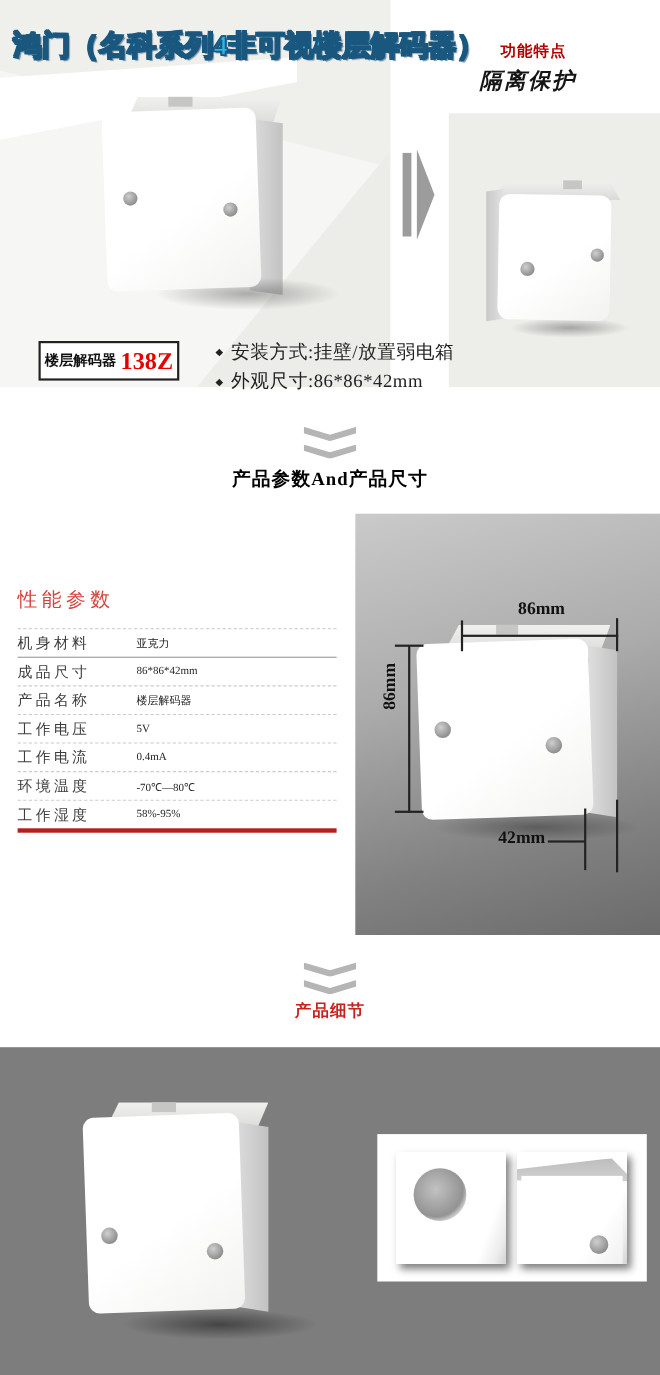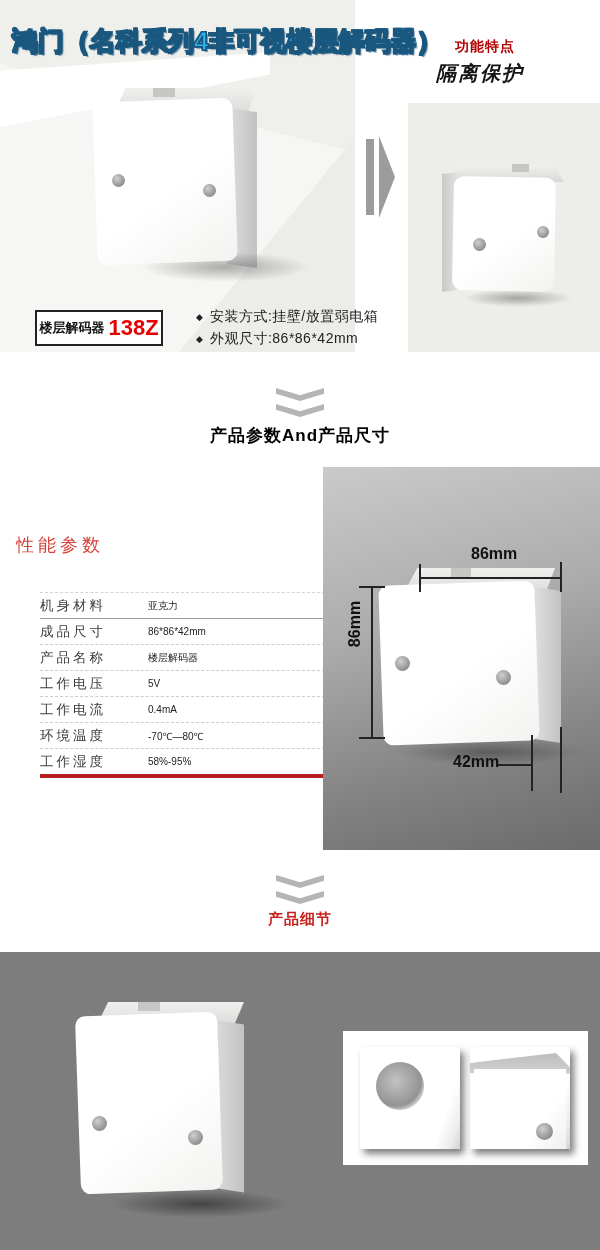--- a/index.html
+++ b/index.html
@@ -1,17 +1,17 @@
 <!DOCTYPE html>
 <html><head>
 <meta charset="utf-8">
 <style>
   html,body{margin:0;padding:0;background:#fff;}
   .canvas{position:relative;width:600px;height:1250px;background:#ffffff;overflow:hidden;
-          font-family:Liberation Sans, sans-serif;}
+          font-family:Liberation Serif, serif;}
 
   
   .panel-left{position:absolute;left:0;top:0;width:355px;height:352px;background:#f6f6f4;overflow:hidden;}
   .panel-left .band-top{position:absolute;left:0;top:0;width:100%;height:160px;background:#efefec;
           clip-path:polygon(0 0,100% 0,100% 95%,0 40%);}
   .panel-left .wedge-white{position:absolute;left:0;top:52px;width:270px;height:75px;background:#ffffff;
           clip-path:polygon(0 25%,100% 0,100% 30%,0 100%);}
   .panel-left .wedge-br{position:absolute;right:0;bottom:0;width:200px;height:215px;background:#ecece9;
           clip-path:polygon(100% 0,100% 100%,12% 100%);}
 
@@ -67,25 +67,25 @@
   .sec-details{top:910px;font-size:15px;color:#c9211e;letter-spacing:1px;}
 
   
   .label-box{position:absolute;left:35px;top:310px;width:124px;height:32px;border:2px solid #222;
         background:#fff;display:flex;align-items:center;justify-content:center;gap:4px;}
   .label-name{font-size:13px;font-weight:bold;color:#111;}
   .label-model{font-size:22px;font-weight:bold;color:#e60000;line-height:1;}
   .bullets{position:absolute;left:196px;top:308px;}
   .bullet-row{display:flex;align-items:center;margin-bottom:4px;}
   .bullet-icon{font-size:9px;color:#222;margin-right:7px;}
-  .bullet-text{font-size:14px;color:#222;letter-spacing:.5px;}
+  .bullet-text{font-size:17px;color:#222;letter-spacing:.5px;}
 
   
   .specs-heading{position:absolute;left:16px;top:533px;font-size:18px;color:#d5433d;letter-spacing:4px;}
-  .spec-table{position:absolute;left:16px;top:592px;width:290px;border-top:1px dashed #d4d4d4;margin-left:24px;}
+  .spec-table{position:absolute;left:16px;top:571px;width:290px;border-top:1px dashed #d4d4d4;}
   .spec-row{display:flex;align-items:center;height:25px;border-bottom:1px dashed #cccccc;}
   .spec-row:first-child{border-bottom:1px solid #9a9a9a;}
   .spec-row:last-child{border-bottom:4px solid #b91c1c;}
   .spec-label{width:108px;font-size:13.5px;color:#3c3c3c;letter-spacing:3px;}
   .spec-value{font-size:10px;color:#1d1d1d;}
 
   
   .dim-photo{position:absolute;left:323px;top:467px;width:277px;height:383px;
         background:linear-gradient(165deg,#cacaca 0%,#ababab 40%,#828282 75%,#6b6b6b 100%);overflow:hidden;}
   .d-top{left:70px;top:101px;width:162px;height:30px;clip-path:polygon(5% 100%,15% 0,100% 0,93% 100%);}

